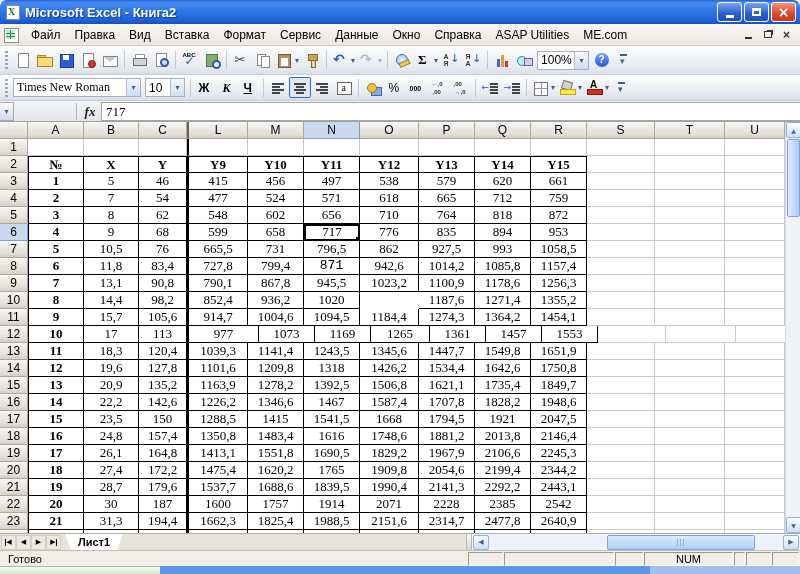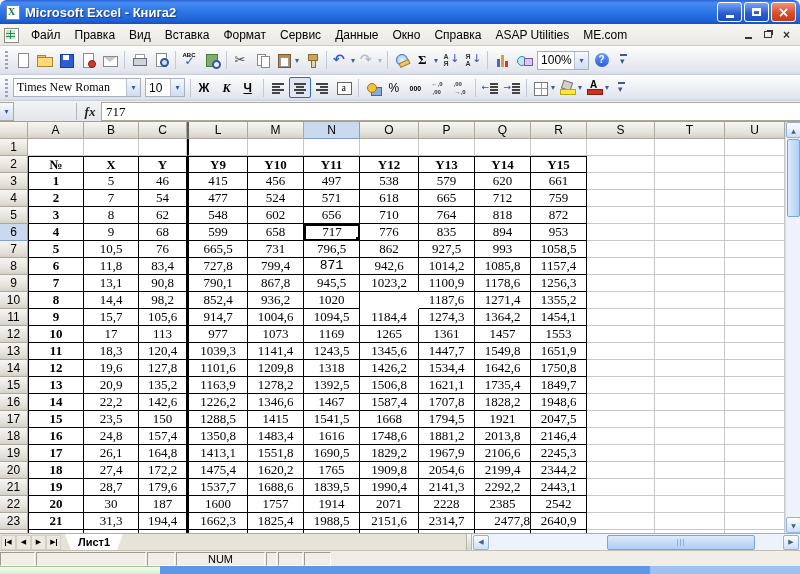--- a/index.html
+++ b/index.html
@@ -629,21 +629,21 @@
           <div class="c tbl" style="width: 56px;">1454,1</div>
           <div class="c" style="width: 68px;"></div>
           <div class="c" style="width: 70px;"></div>
           <div class="c" style="width: 60px;"></div>
         </div>
         <div class="grow">
           <div class="rh">12</div>
           <div class="c tbl colA leftb" style="width: 56px;">10</div>
           <div class="c tbl" style="width: 55px;">17</div>
           <div class="c tbl" style="width: 48px;">113</div>
-          <div class="c tbl lthick" style="width: 61px;">977</div>
+          <div class="c tbl lthick" style="width: 72px;">977</div>
           <div class="c tbl" style="width: 56px;">1073</div>
           <div class="c tbl" style="width: 56px;">1169</div>
           <div class="c tbl" style="width: 59px;">1265</div>
           <div class="c tbl" style="width: 56px;">1361</div>
           <div class="c tbl" style="width: 56px;">1457</div>
           <div class="c tbl" style="width: 56px;">1553</div>
           <div class="c" style="width: 68px;"></div>
           <div class="c" style="width: 70px;"></div>
           <div class="c" style="width: 60px;"></div>
         </div>
@@ -810,21 +810,21 @@
         <div class="grow">
           <div class="rh">23</div>
           <div class="c tbl colA leftb" style="width: 56px;">21</div>
           <div class="c tbl" style="width: 55px;">31,3</div>
           <div class="c tbl" style="width: 48px;">194,4</div>
           <div class="c tbl lthick" style="width: 61px;">1662,3</div>
           <div class="c tbl" style="width: 56px;">1825,4</div>
           <div class="c tbl" style="width: 56px;">1988,5</div>
           <div class="c tbl" style="width: 59px;">2151,6</div>
           <div class="c tbl" style="width: 56px;">2314,7</div>
-          <div class="c tbl" style="width: 56px; text-align: right;">2477,8</div>
+          <div class="c tbl" style="width: 56px;">2477,8</div>
           <div class="c tbl" style="width: 56px;">2640,9</div>
           <div class="c" style="width: 68px;"></div>
           <div class="c" style="width: 70px;"></div>
           <div class="c" style="width: 60px;"></div>
         </div>
         <div class="grow">
           <div class="rh">24</div>
           <div class="c tbl colA leftb" style="width: 56px;">22</div>
           <div class="c tbl" style="width: 55px;">32,6</div>
           <div class="c tbl" style="width: 48px;">201,8</div>
@@ -861,20 +861,21 @@
     <span class="hscroll">
       <span class="hbtn">◀</span>
       <span class="htrack">
         <span class="hthumb"></span>
       </span>
       <span class="hbtn">▶</span>
     </span>
   </div>
 
   <div class="statusbar">
+    <span class="smsg">Готово</span>
     <span class="spanel" style="width:35px"></span>
     <span class="spanel" style="width:110px"></span>
     <span class="spanel" style="width:28px"></span>
     <span class="spanel" style="width:89px">NUM</span>
     <span class="spanel" style="width:11px"></span>
     <span class="spanel" style="width:25px"></span>
     <span class="spanel" style="width:27px"></span>
   </div>
 
   <div class="bottomstrip">

